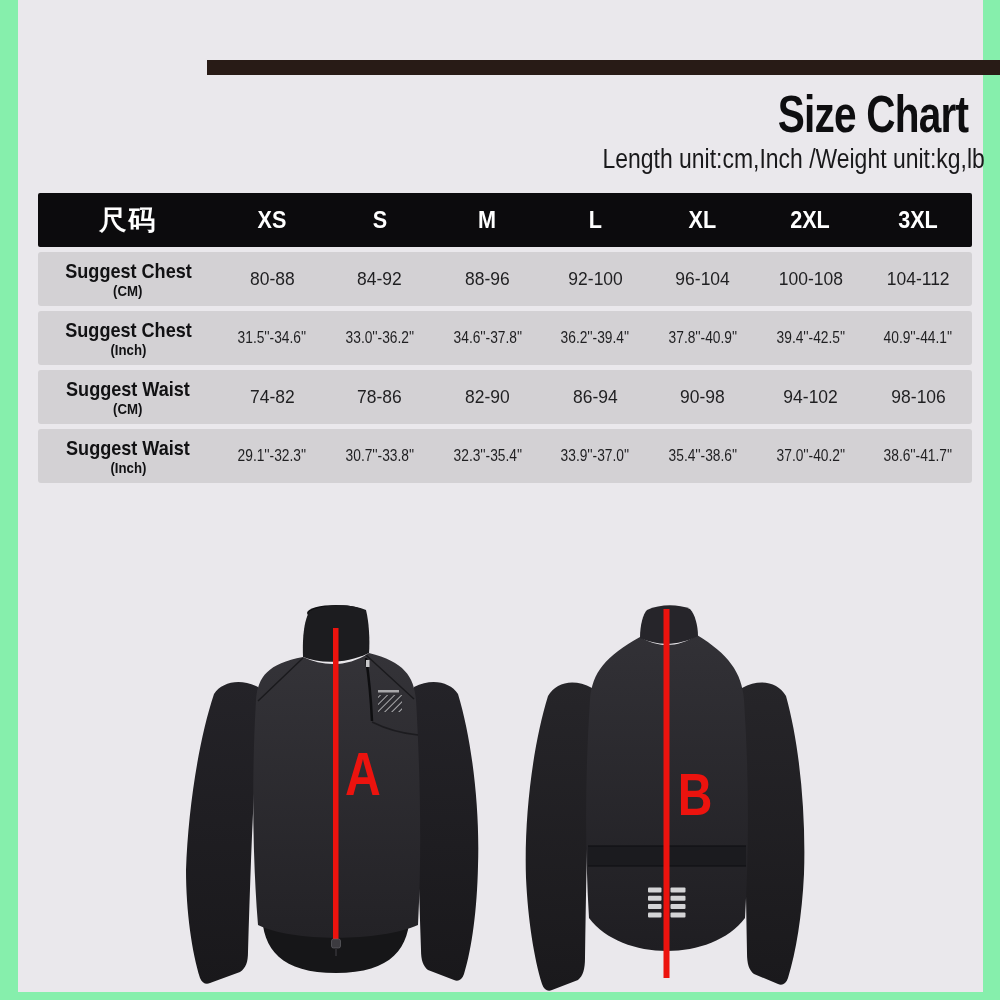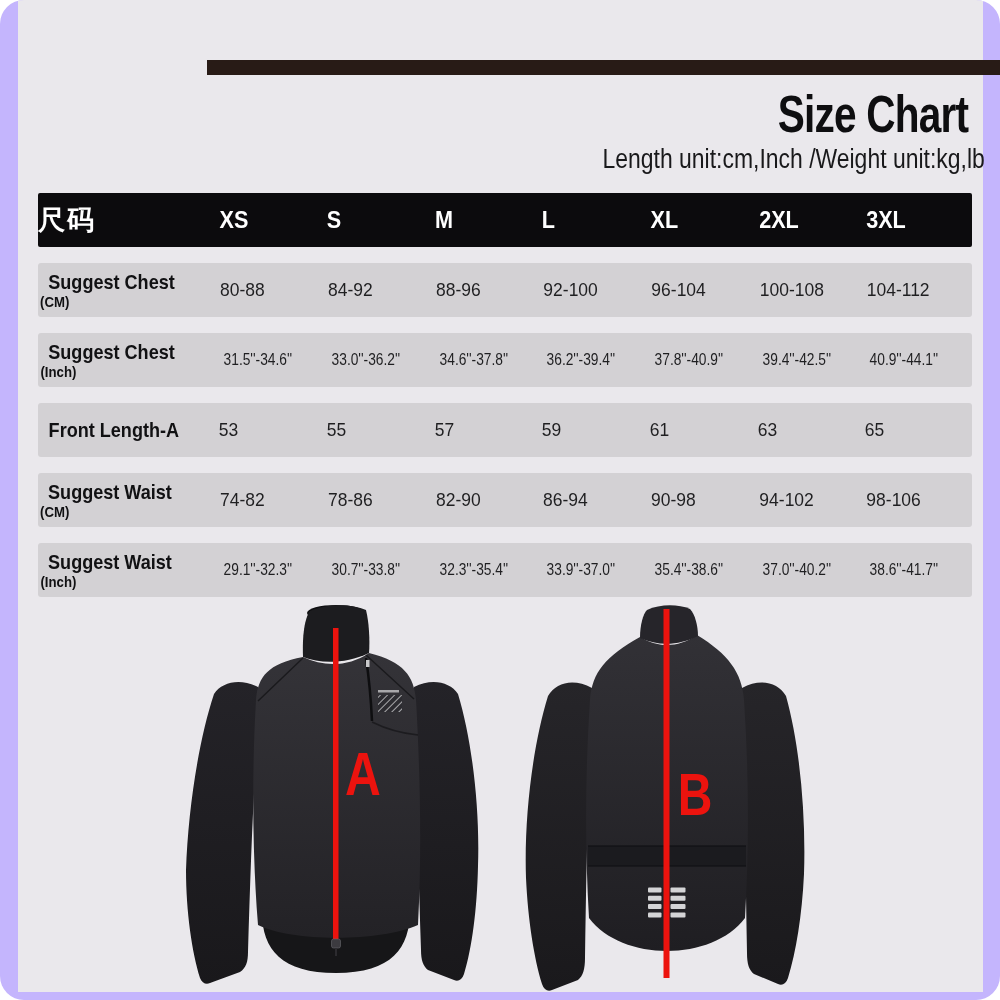--- a/index.html
+++ b/index.html
@@ -1,27 +1,27 @@
 <!DOCTYPE html>
 <html><head>
 <meta charset="utf-8">
 <style>
   html,body{margin:0;padding:0;background:#ffffff;}
-  .page{position:relative;width:1000px;height:1000px;background:#c4b5fd;overflow:hidden;
-        font-family:"Liberation Sans",sans-serif;border-radius:24px;}
+  .page{position:relative;width:1000px;height:1000px;background:#86efac;overflow:hidden;
+        font-family:"Liberation Sans",sans-serif;}
   .bg-panel{position:absolute;left:18px;top:0;width:965px;height:992px;background:#eae8ec;}
   .top-divider{position:absolute;left:207px;top:60px;width:793px;height:15px;background:#281b16;}
   .title{position:absolute;right:32px;top:84px;font-size:52px;font-weight:bold;color:#0e0e10;
          letter-spacing:-1px;transform:scaleX(0.78);transform-origin:right center;white-space:nowrap;}
   .subtitle{position:absolute;right:15px;top:144px;font-size:27px;font-weight:400;color:#19191b;
          transform:scaleX(0.85);transform-origin:right center;white-space:nowrap;}
   .table{position:absolute;left:38px;top:193px;width:934px;}
   .thead{display:flex;height:54px;background:#0c0b0d;border-radius:2px;align-items:center;}
-  .trow{display:flex;height:54px;background:#d3d1d4;border-radius:3px;margin-top:16px;align-items:center;}
-  .cell{flex:1 1 0;display:flex;flex-direction:column;align-items:flex-start;justify-content:center;
+  .trow{display:flex;height:54px;background:#d3d1d4;border-radius:3px;margin-top:5px;align-items:center;}
+  .cell{flex:1 1 0;display:flex;flex-direction:column;align-items:center;justify-content:center;
         text-align:center;min-width:0;}
   .cell.first{flex:0 0 19.3%;}
   .hcell-txt{color:#ffffff;font-weight:bold;font-size:24px;display:inline-block;transform:scaleX(0.9);}
   .hcell-txt.cjk{font-size:27px;transform:none;letter-spacing:2px;}
   .lbl{font-weight:bold;font-size:21px;color:#111113;display:inline-block;transform:scaleX(0.86);
        line-height:22px;white-space:nowrap;}
   .sub{font-weight:bold;font-size:15px;color:#111113;display:inline-block;transform:scaleX(0.88);
        line-height:17px;}
   .sub:empty{display:none;}
   .val{font-size:19px;color:#1f1f21;display:inline-block;transform:scaleX(0.92);white-space:nowrap;}
@@ -109,46 +109,20 @@
           <span class="val">36.2''-39.4''</span>
         </div>
         <div class="cell">
           <span class="val">37.8''-40.9''</span>
         </div>
         <div class="cell">
           <span class="val">39.4''-42.5''</span>
         </div>
         <div class="cell">
           <span class="val">40.9''-44.1''</span>
-        </div>
-      </div>
-      <div class="trow">
-        <div class="cell first">
-          <span class="lbl">Front Length-A</span>
-        </div>
-        <div class="cell">
-          <span class="val">53</span>
-        </div>
-        <div class="cell">
-          <span class="val">55</span>
-        </div>
-        <div class="cell">
-          <span class="val">57</span>
-        </div>
-        <div class="cell">
-          <span class="val">59</span>
-        </div>
-        <div class="cell">
-          <span class="val">61</span>
-        </div>
-        <div class="cell">
-          <span class="val">63</span>
-        </div>
-        <div class="cell">
-          <span class="val">65</span>
         </div>
       </div>
       <div class="trow">
         <div class="cell first">
           <span class="lbl">Suggest Waist</span>
           <span class="sub">(CM)</span>
         </div>
         <div class="cell">
           <span class="val">74-82</span>
         </div>

